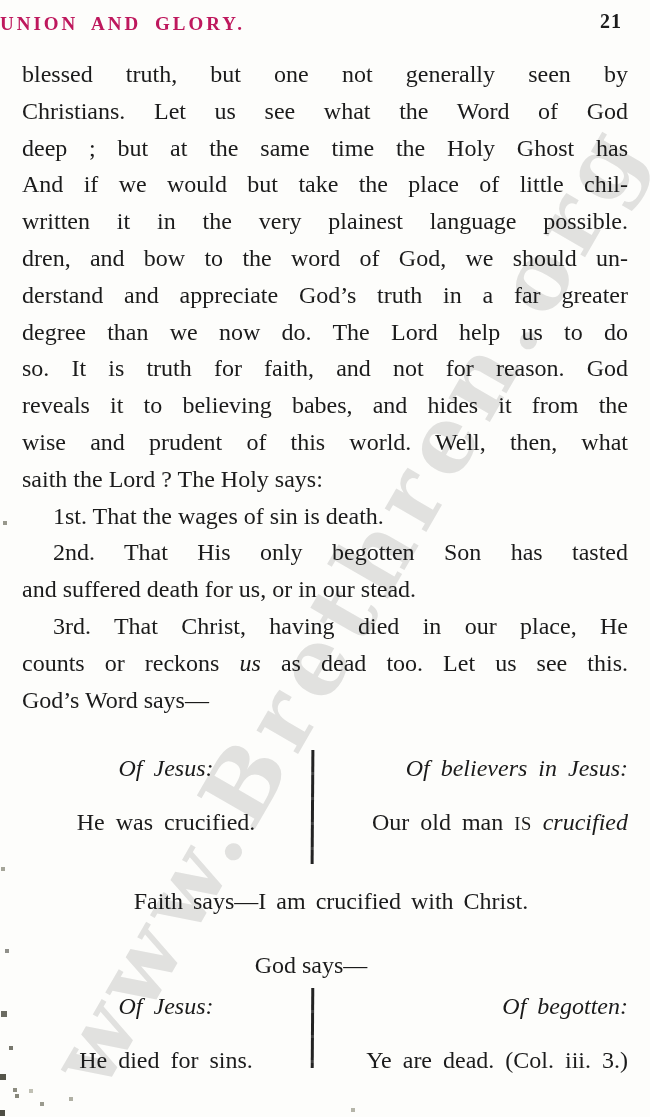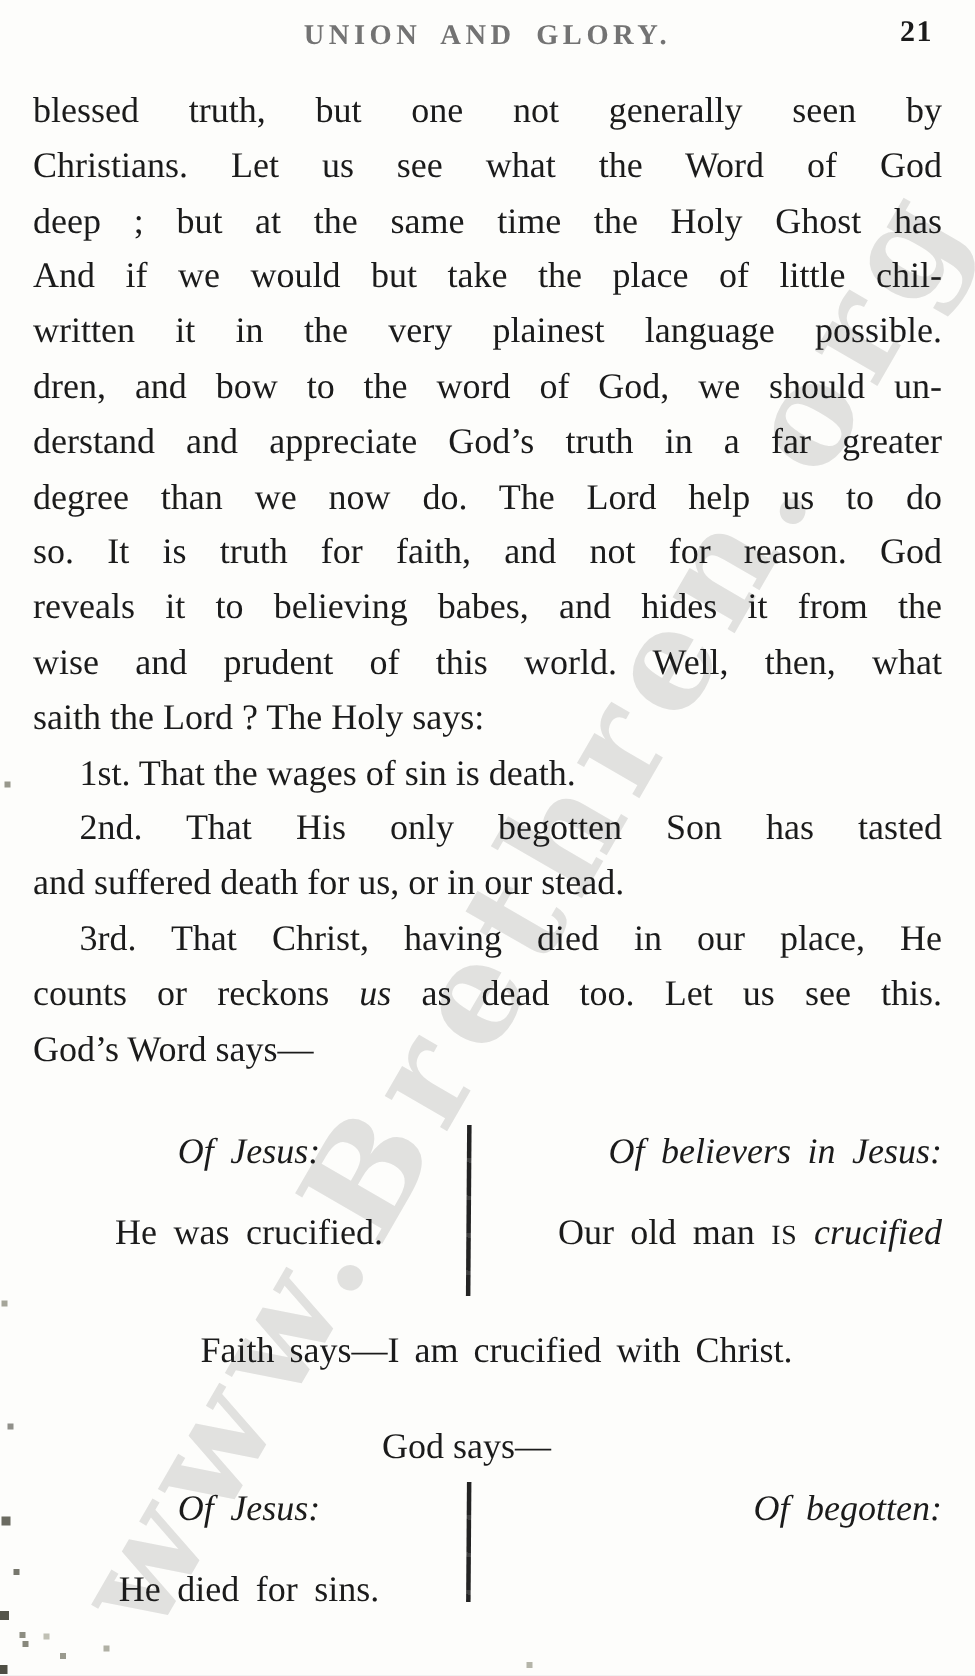--- a/index.html
+++ b/index.html
@@ -7,24 +7,23 @@
     position:relative;
     width:650px;height:1117px;
     background:#fdfdfb;
     overflow:hidden;
     font-family:"Liberation Serif", serif;
     color:#1b1b1b;
   }
   
   .hdr{position:absolute;top:13px;left:0;right:0;height:34px;}
   .running-title{
-    text-align:center;
     font-size:19px;font-weight:bold;
     letter-spacing:3px;word-spacing:6px;
-    color:#737373;
+    color:#be185d;
   }
   .page-number{
     position:absolute;right:28px;top:-3px;
     font-size:20px;font-weight:bold;letter-spacing:1px;
   }
   
   .body-text{
     position:absolute;top:56px;left:22px;width:606px;
     font-size:24px;line-height:36.8px;
   }
@@ -152,18 +151,19 @@
   <div class="god-says">God says—</div>
 
   <div class="compare cmp2">
     <div class="col left">
       <div class="col-heading">Of Jesus:</div>
       <div class="col-line">He died for sins.</div>
     </div>
     <div class="divider"></div>
     <div class="col right">
       <div class="col-heading">Of begotten:</div>
+      <div class="col-line">Ye are dead.  (Col. iii. 3.)</div>
     </div>
   </div>
 
   <div class="noise"></div>
 
 </div>
 
 </body></html>

